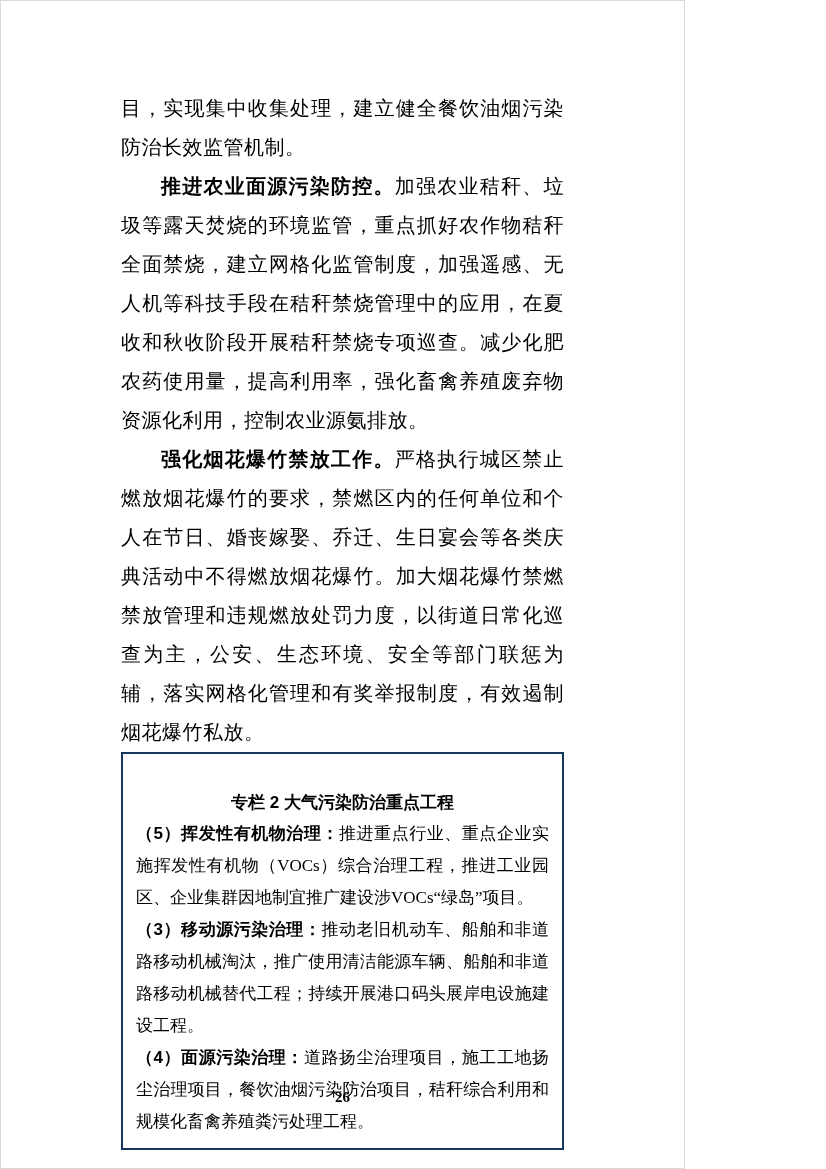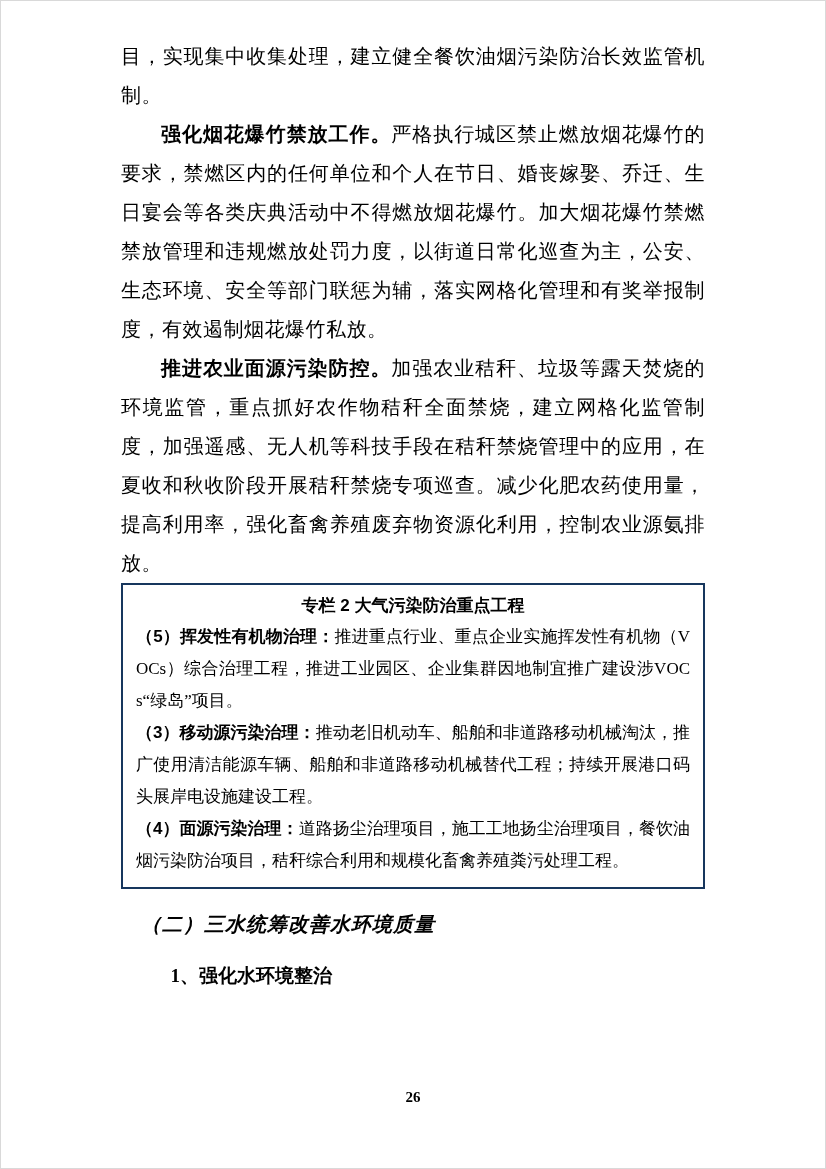--- a/index.html
+++ b/index.html
@@ -4,24 +4,24 @@
 <style>
   * { margin: 0; padding: 0; box-sizing: border-box; }
   html, body { background: #ffffff; }
   body {
     width: 826px; height: 1169px;
     font-family: "Liberation Serif", "DejaVu Serif", serif;
     color: var(--text, #000000);
   }
   .page {
     position: relative;
-    width: 826px; height: 1169px;
+    width: 685px; height: 1169px;
     background: var(--page_bg, #ffffff);
     border: 1px solid #d9d9d9;
-    padding: 36px 120px 0 120px;
+    padding: 88px 120px 0 120px;
     overflow: hidden;
   }
   .para {
     font-size: 20px;
     line-height: 39px;
     text-align: justify;
     text-justify: inter-ideograph;
     word-break: break-all;
     letter-spacing: 0.5px;
   }
@@ -34,20 +34,21 @@
     margin-top: 0;
     border: 2px solid var(--box_border, #17365d);
     padding: 6px 13px 10px 13px;
   }
   .box-title {
     text-align: center;
     font-weight: bold;
     font-family: "Liberation Sans", "DejaVu Sans", sans-serif;
     font-size: 17px;
     line-height: 30px;
+    margin-top: 28px;
   }
   .box-item {
     font-size: 17px;
     line-height: 32px;
     text-align: justify;
     text-justify: inter-ideograph;
     word-break: break-all;
   }
   .section-heading {
     margin-top: 20px;
@@ -75,23 +76,23 @@
     font-weight: bold;
   }
 </style>
 </head>
 <body>
 
 <div class="page">
 
   <p class="para"><span>目，实现集中收集处理，建立健全餐饮油烟污染防治长效监管机制。</span></p>
 
+  <p class="para indent"><span class="lead">推进农业面源污染防控。</span><span>加强农业秸秆、垃圾等露天焚烧的环境监管，重点抓好农作物秸秆全面禁烧，建立网格化监管制度，加强遥感、无人机等科技手段在秸秆禁烧管理中的应用，在夏收和秋收阶段开展秸秆禁烧专项巡查。减少化肥农药使用量，提高利用率，强化畜禽养殖废弃物资源化利用，控制农业源氨排放。</span></p>
+
   <p class="para indent"><span class="lead">强化烟花爆竹禁放工作。</span><span>严格执行城区禁止燃放烟花爆竹的要求，禁燃区内的任何单位和个人在节日、婚丧嫁娶、乔迁、生日宴会等各类庆典活动中不得燃放烟花爆竹。加大烟花爆竹禁燃禁放管理和违规燃放处罚力度，以街道日常化巡查为主，公安、生态环境、安全等部门联惩为辅，落实网格化管理和有奖举报制度，有效遏制烟花爆竹私放。</span></p>
-
-  <p class="para indent"><span class="lead">推进农业面源污染防控。</span><span>加强农业秸秆、垃圾等露天焚烧的环境监管，重点抓好农作物秸秆全面禁烧，建立网格化监管制度，加强遥感、无人机等科技手段在秸秆禁烧管理中的应用，在夏收和秋收阶段开展秸秆禁烧专项巡查。减少化肥农药使用量，提高利用率，强化畜禽养殖废弃物资源化利用，控制农业源氨排放。</span></p>
 
   <div class="box">
     <div class="box-title">专栏 2  大气污染防治重点工程</div>
 
     <p class="box-item"><span class="box-label">（5）挥发性有机物治理：</span><span>推进重点行业、重点企业实施挥发性有机物（VOCs）综合治理工程，推进工业园区、企业集群因地制宜推广建设涉VOCs“绿岛”项目。</span></p>
 
 
     <p class="box-item"><span class="box-label">（3）移动源污染治理：</span><span>推动老旧机动车、船舶和非道路移动机械淘汰，推广使用清洁能源车辆、船舶和非道路移动机械替代工程；持续开展港口码头展岸电设施建设工程。</span></p>
 
     <p class="box-item"><span class="box-label">（4）面源污染治理：</span><span>道路扬尘治理项目，施工工地扬尘治理项目，餐饮油烟污染防治项目，秸秆综合利用和规模化畜禽养殖粪污处理工程。</span></p>

